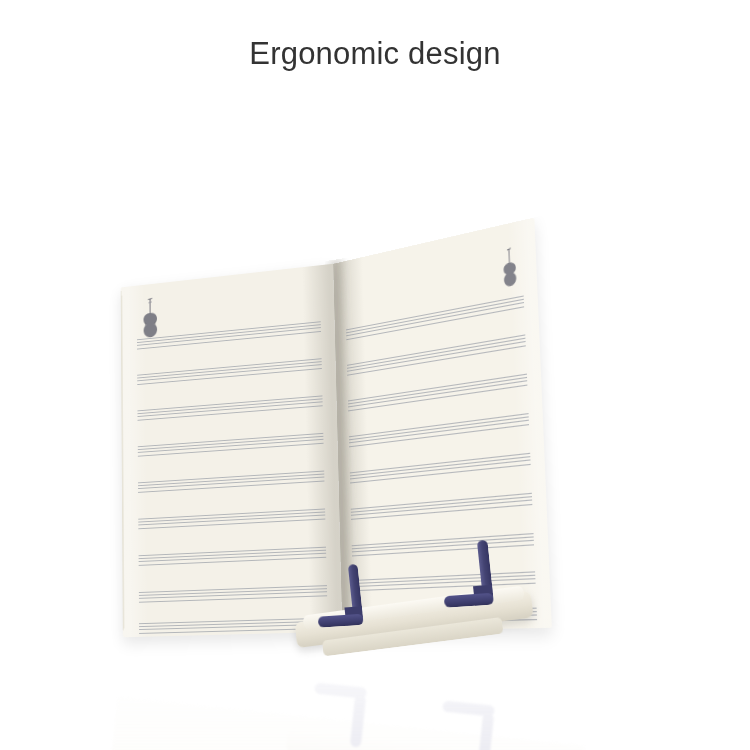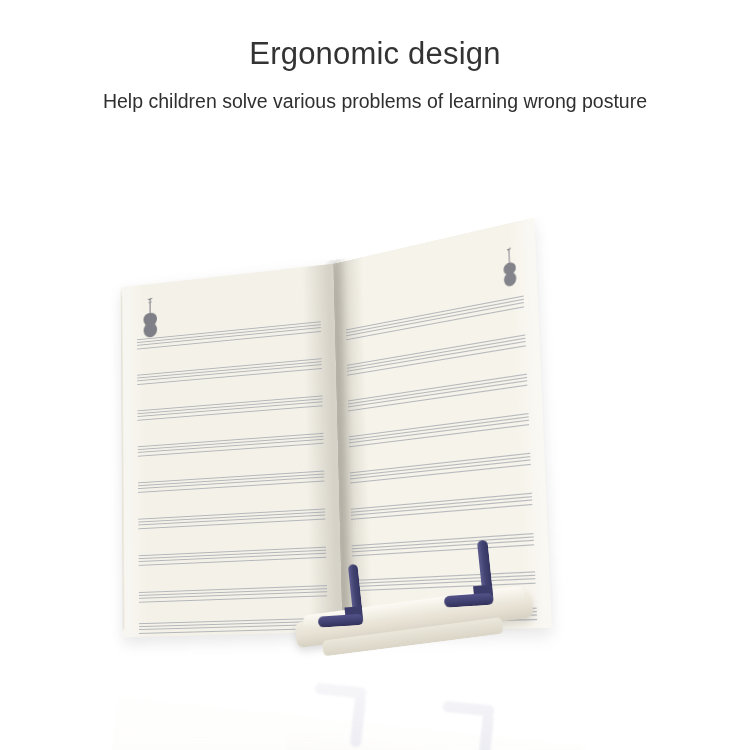--- a/index.html
+++ b/index.html
@@ -213,21 +213,20 @@
     border-radius:3px;
   }
 </style>
 </head>
 <body>
 
 <div class="stage">
 
   <div class="headings">
     <h1 class="title">Ergonomic design</h1>
-    <p class="subtitle">Help children solve various problems of learning wrong posture</p>
   </div>
 
   <div class="photo">
 
     <div class="scene">
 
       <div class="book">
 
         <div class="page page-left">
           <div class="page-edge"></div>

